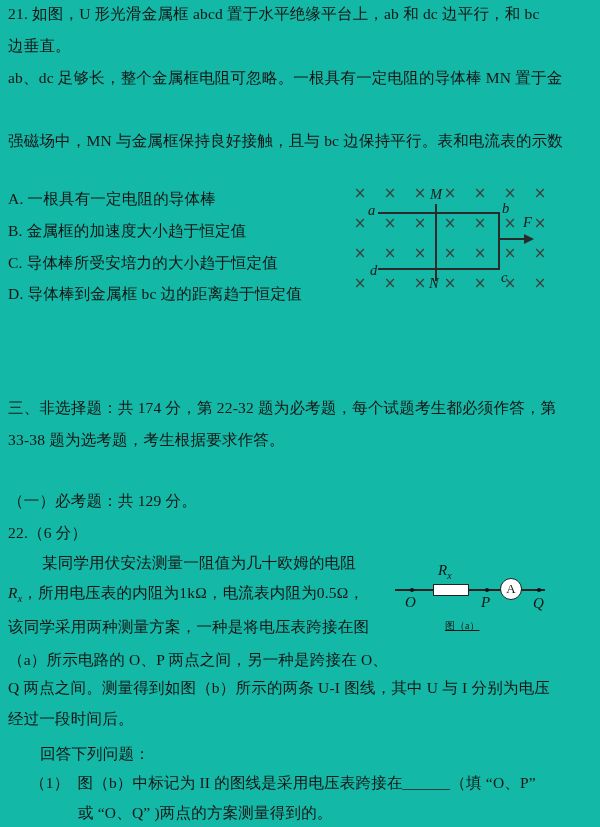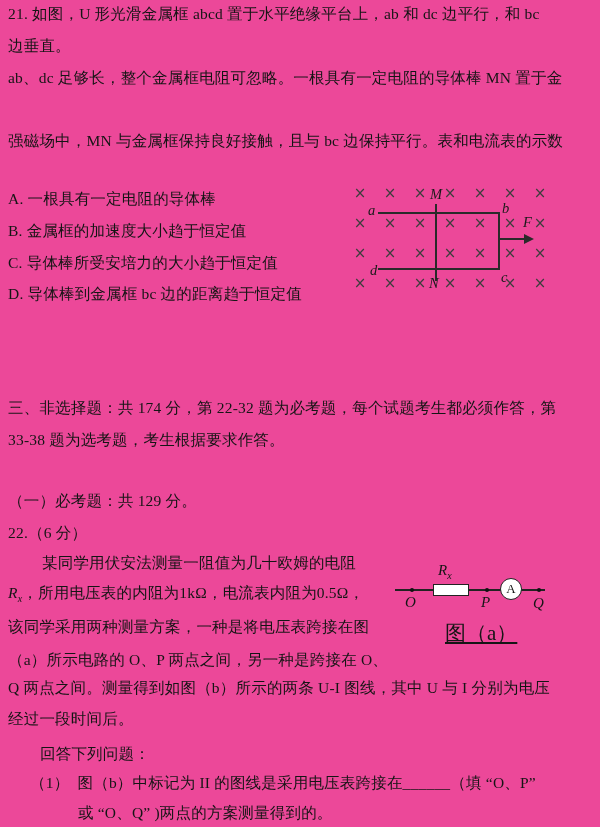--- a/index.html
+++ b/index.html
@@ -1,17 +1,17 @@
 <!DOCTYPE html>
 <html><head>
 <meta charset="utf-8">
 <style>
   html,body { margin:0; padding:0; background:#fff; }
   .page {
-    position:relative; width:600px; height:827px; background:#ec4899;
+    position:relative; width:600px; height:827px; background:#14b8a6;
     font-family:"Liberation Serif","DejaVu Serif",serif; color:#151515;
     overflow:hidden;
   }
   .tl { position:absolute; left:8px; font-size:15.5px; white-space:pre; letter-spacing:0.2px; }
 
   
   .fig-b { position:absolute; left:340px; top:178px; width:218px; height:124px; }
   .xgrid { position:absolute; left:5px; top:0; display:grid; grid-template-columns:repeat(7,30px); grid-auto-rows:30px; }
   .xgrid span {
     display:flex; align-items:center; justify-content:center;
@@ -45,21 +45,21 @@
   .resistor { position:absolute; left:40px; top:26px; width:36px; height:12px; background:#fff; border:1.5px solid #222; box-sizing:border-box; }
   .ammeter { position:absolute; left:107px; top:20px; width:22px; height:22px; border:1.5px solid #222; border-radius:50%;
              background:#fff; box-sizing:border-box; display:flex; align-items:center; justify-content:center;
              font-size:13px; font-style:normal; }
   .cl { position:absolute; font-style:italic; font-size:15px; }
   .cl-r { left:45px; top:4px; }
   .cl-r sub { font-size:10px; }
   .cl-o { left:12px;  top:36px; }
   .cl-p { left:88px;  top:36px; }
   .cl-q { left:140px; top:37px; }
-  .fig-a-caption { position:absolute; left:52px; top:61px; font-size:21px; font-style:normal;text-decoration:underline; }
+  .fig-a-caption { position:absolute; left:52px; top:61px; font-size:10px; font-style:normal;text-decoration:underline; }
 
   .rx-main { font-style:italic; }
   .rx-sub  { font-style:italic; font-size:10px; vertical-align:sub; }
 </style>
 </head>
 <body>
 
 <div class="page">
 
   <div class="tl" style="top:4px">21. 如图，U 形光滑金属框 abcd 置于水平绝缘平台上，ab 和 dc 边平行，和 bc</div>

